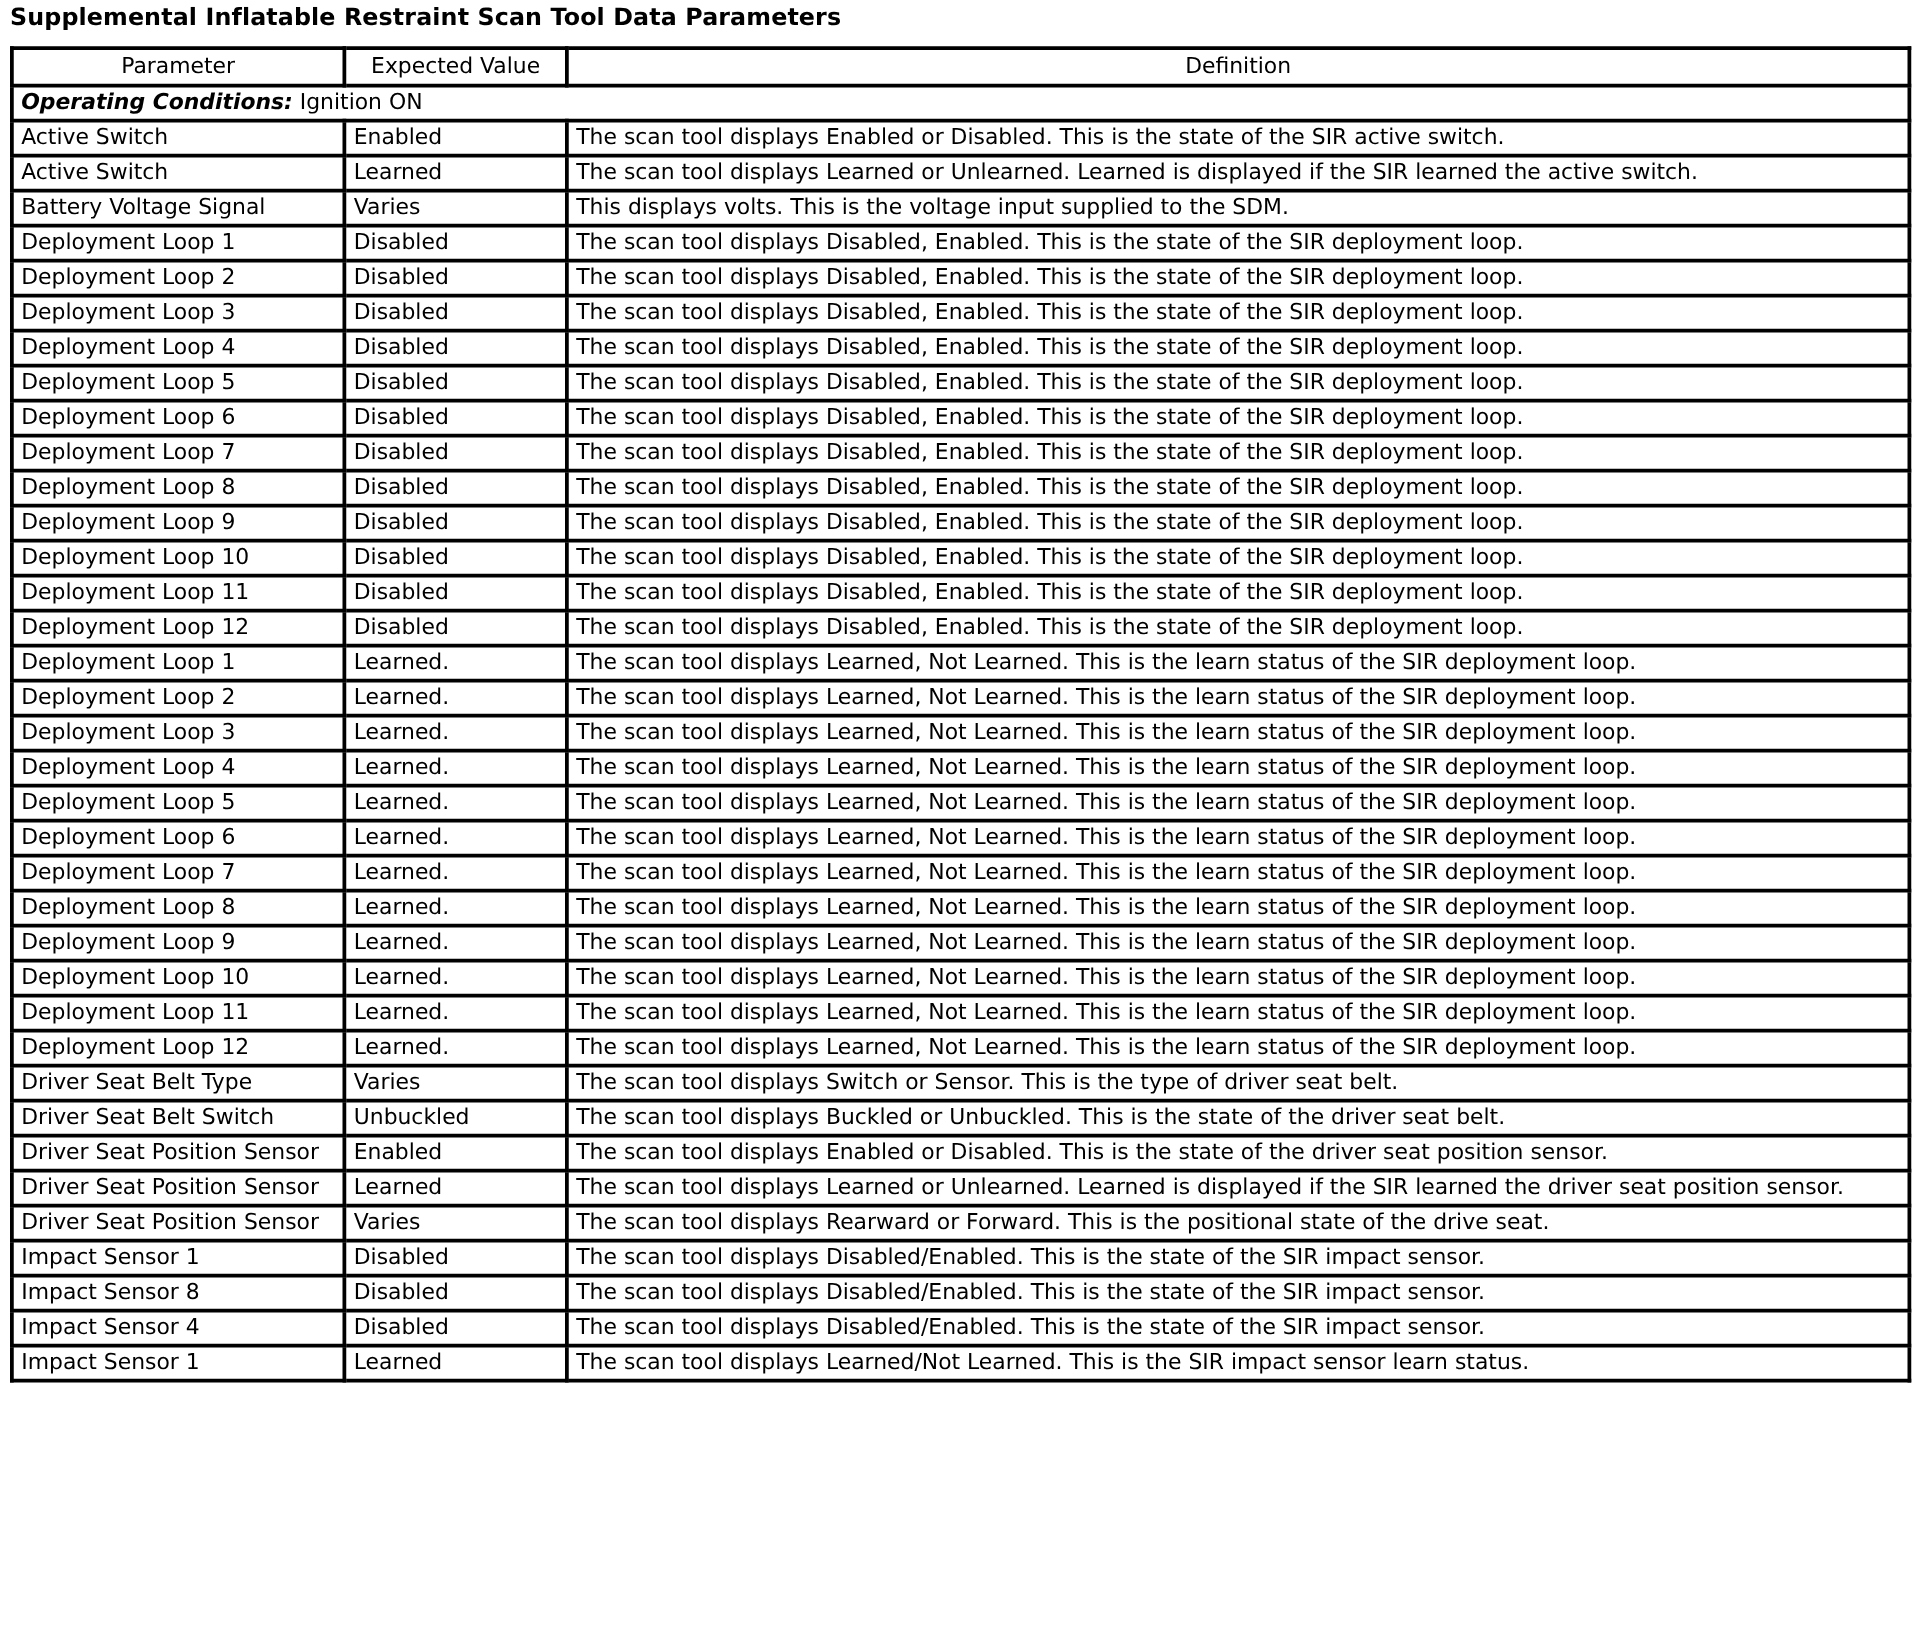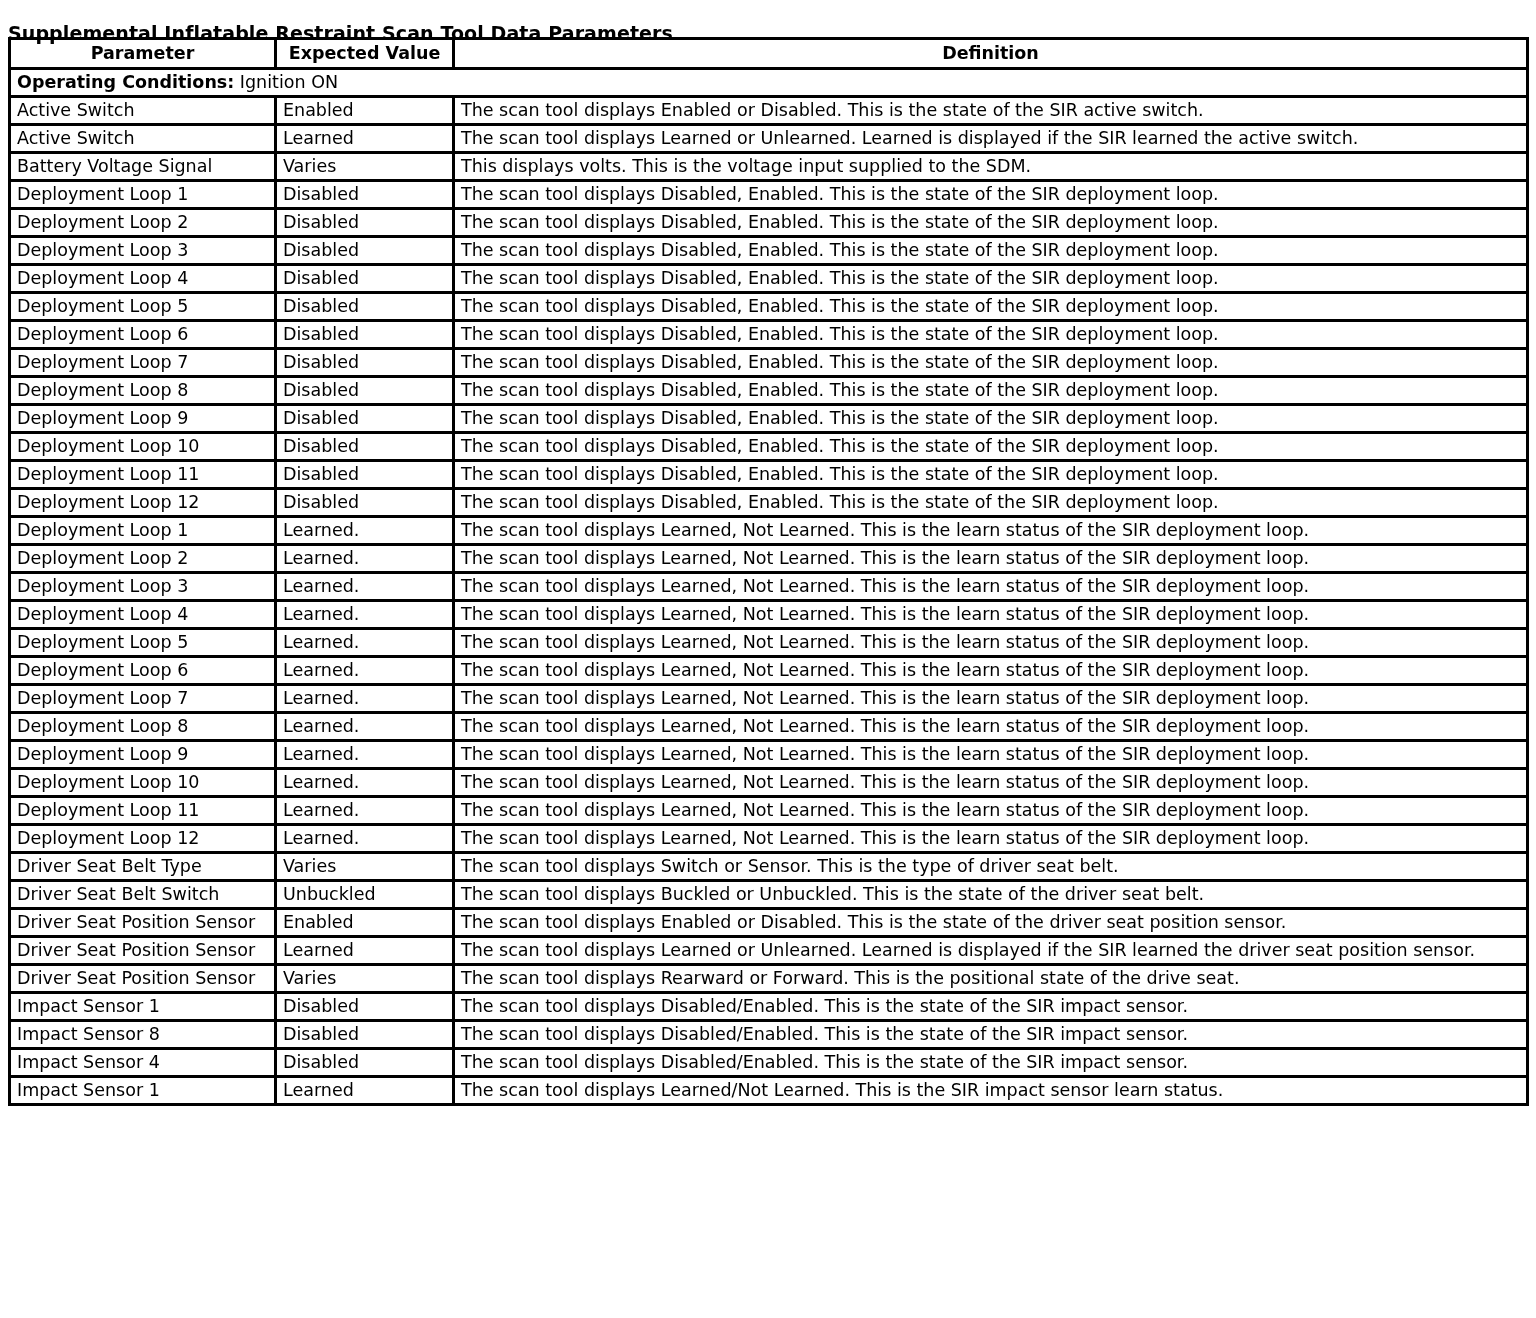--- a/index.html
+++ b/index.html
@@ -16,21 +16,20 @@
     overflow: hidden;
   }
   .page-title {
     position: absolute;
     left: 8px;
     top: 3px;
     font-size: 19px;
     font-weight: bold;
     letter-spacing: 0.1px;
     white-space: nowrap;
-    margin-top: 19px;
   }
   table.params {
     position: absolute;
     left: 8px;
     top: 37px;
     width: 1518px;
     border-collapse: collapse;
     table-layout: fixed;
     font-size: 17.5px;
   }
@@ -41,28 +40,29 @@
   table.params td {
     border: 3px solid #000;
     padding: 0 6px;
     height: 25px;
     line-height: 25px;
     white-space: nowrap;
     overflow: hidden;
     vertical-align: middle;
   }
   table.params th {
-    font-weight: bold;
+    font-weight: normal;
     text-align: center;
     height: 27px;
   }
   table.params td.val {
   }
   table.params td.cond .cond-label {
     font-weight: bold;
+    font-style: italic;
   }
 </style>
 </head>
 <body>
 
 <div class="page-title">Supplemental Inflatable Restraint Scan Tool Data Parameters</div>
 
 <table class="params">
   <colgroup>
     <col class="c1">

